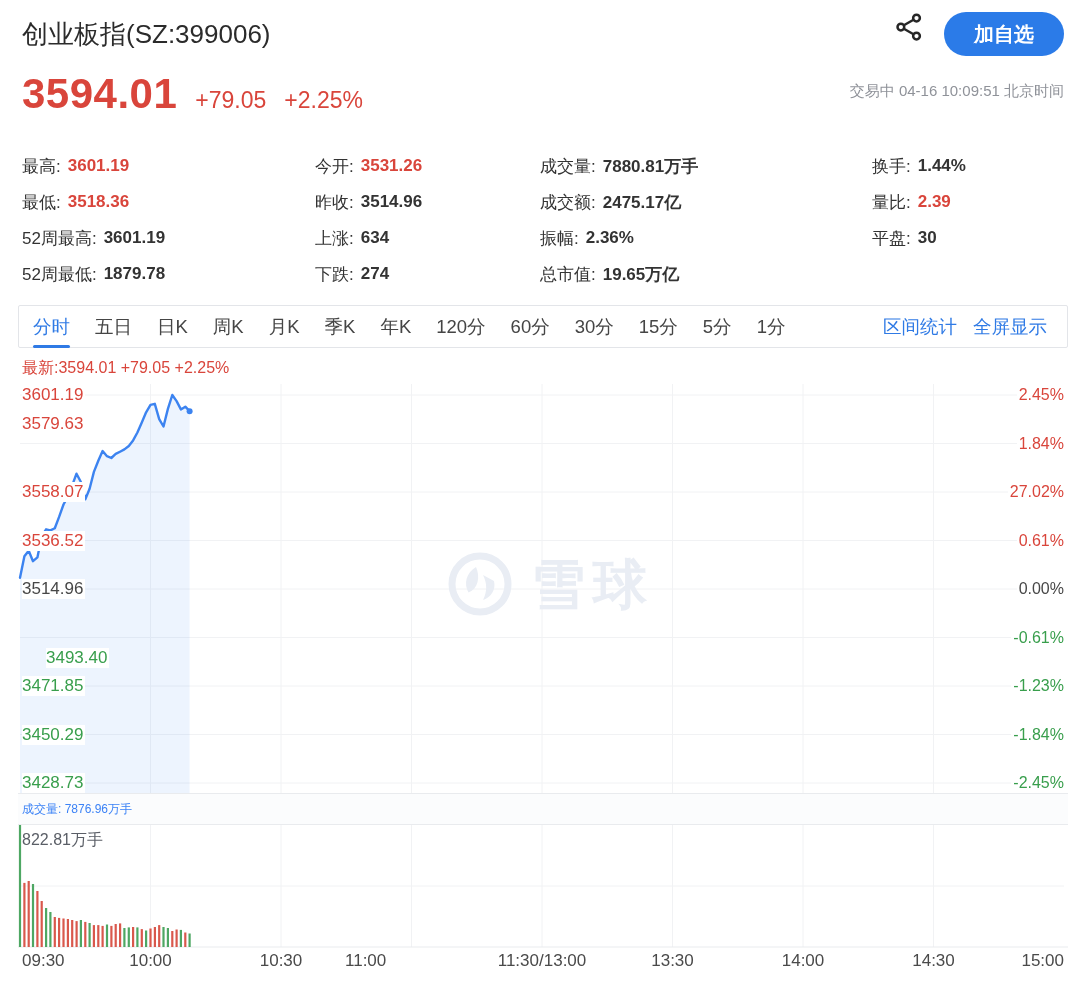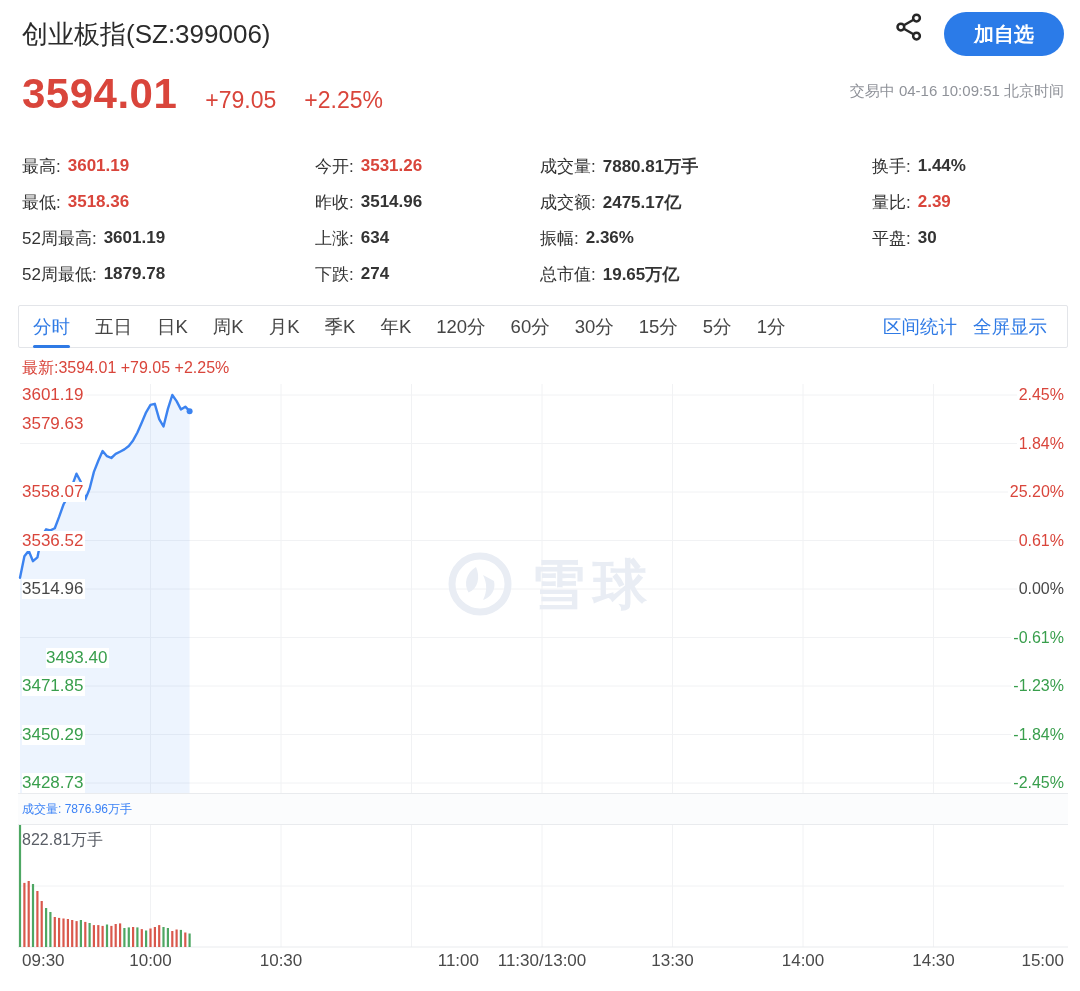--- a/index.html
+++ b/index.html
@@ -9,21 +9,21 @@
   
   .hdr{position:absolute;top:12px;left:22px;right:16px;display:flex;align-items:center;justify-content:space-between;}
   .title{font-size:26px;font-weight:500;color:#2b2b2b;}
   .hdr-right{display:flex;align-items:flex-start;gap:20px;}
   .share{width:30px;height:30px;cursor:pointer;}
   .addbtn{min-width:120px;height:44px;border:none;border-radius:22px;background:#2b7be8;color:#fff;
           font-size:20px;font-weight:bold;display:flex;align-items:center;justify-content:center;
           cursor:pointer;font-family:inherit;padding:0 26px;}
 
   
-  .quote{position:absolute;top:70px;left:22px;display:flex;align-items:baseline;gap:28px;}
+  .quote{position:absolute;top:70px;left:22px;display:flex;align-items:baseline;gap:18px;}
   .price{font-size:42px;font-weight:bold;color:#d9453b;letter-spacing:0.5px;}
   .chg{font-size:23px;color:#d9453b;}
   .quote-right{position:absolute;top:80px;right:16px;text-align:right;font-size:15px;color:#8f9299;line-height:22px;}
 
   
   .stats{position:absolute;top:148px;left:22px;right:16px;display:grid;
          grid-template-columns:293px 225px 332px 1fr;grid-template-rows:repeat(4,36px);
          grid-auto-flow:column;font-size:17px;}
   .stat{display:flex;align-items:center;white-space:nowrap;}
   .sl{color:#333;}
@@ -267,39 +267,39 @@
       <div class="axis-lab left tone-up" style="top: 530.5px;">3536.52</div>
       <div class="axis-lab left tone-flat" style="top: 579px;">3514.96</div>
       <div class="axis-lab left tone-down" style="top: 648px; margin-left: 24px;">3493.40</div>
       <div class="axis-lab left tone-down" style="top: 676px;">3471.85</div>
       <div class="axis-lab left tone-down" style="top: 724.5px;">3450.29</div>
       <div class="axis-lab left tone-down" style="top: 773px;">3428.73</div>
     </div>
   <div id="right-axis">
       <div class="axis-lab right tone-up" style="top: 385px;">2.45%</div>
       <div class="axis-lab right tone-up" style="top: 433.5px;">1.84%</div>
-      <div class="axis-lab right tone-up" style="top: 482px;">25.20%</div>
+      <div class="axis-lab right tone-up" style="top: 482px;">27.02%</div>
       <div class="axis-lab right tone-up" style="top: 530.5px;">0.61%</div>
       <div class="axis-lab right tone-flat" style="top: 579px;">0.00%</div>
       <div class="axis-lab right tone-down" style="top: 627.5px;">-0.61%</div>
       <div class="axis-lab right tone-down" style="top: 676px;">-1.23%</div>
       <div class="axis-lab right tone-down" style="top: 724.5px;">-1.84%</div>
       <div class="axis-lab right tone-down" style="top: 773px;">-2.45%</div>
     </div>
 
   <div class="volhead">
     <span>成交量: 7876.96万手</span>
   </div>
   <div class="volmax">822.81万手</div>
 
   <div id="x-axis">
       <div class="xlab" style="left: 22px;">09:30</div>
       <div class="xlab" style="left: 90.5px; width: 120px; text-align: center;">10:00</div>
       <div class="xlab" style="left: 221px; width: 120px; text-align: center;">10:30</div>
-      <div class="xlab" style="left: 359px; width: 120px; text-align: right;">11:00</div>
+      <div class="xlab" style="left: 345px; width: 120px; text-align: left;">11:00</div>
       <div class="xlab" style="left: 482px; width: 120px; text-align: center;">11:30/13:00</div>
       <div class="xlab" style="left: 612.5px; width: 120px; text-align: center;">13:30</div>
       <div class="xlab" style="left: 743px; width: 120px; text-align: center;">14:00</div>
       <div class="xlab" style="left: 873.5px; width: 120px; text-align: center;">14:30</div>
       <div class="xlab" style="right: 16px;">15:00</div>
     </div>
 
 </div>
 
 </body></html>

